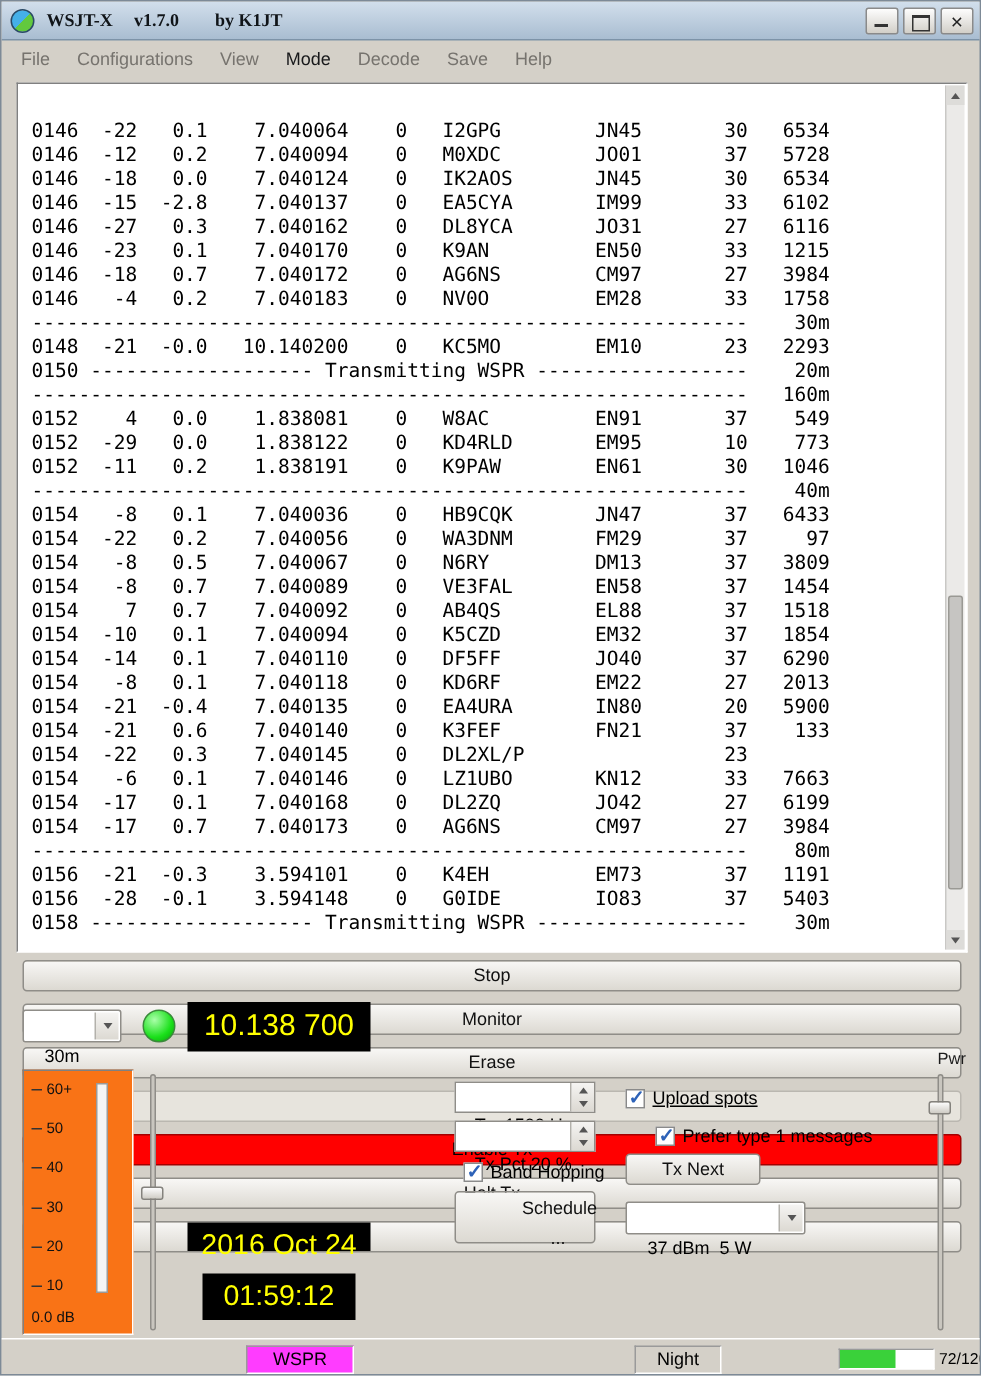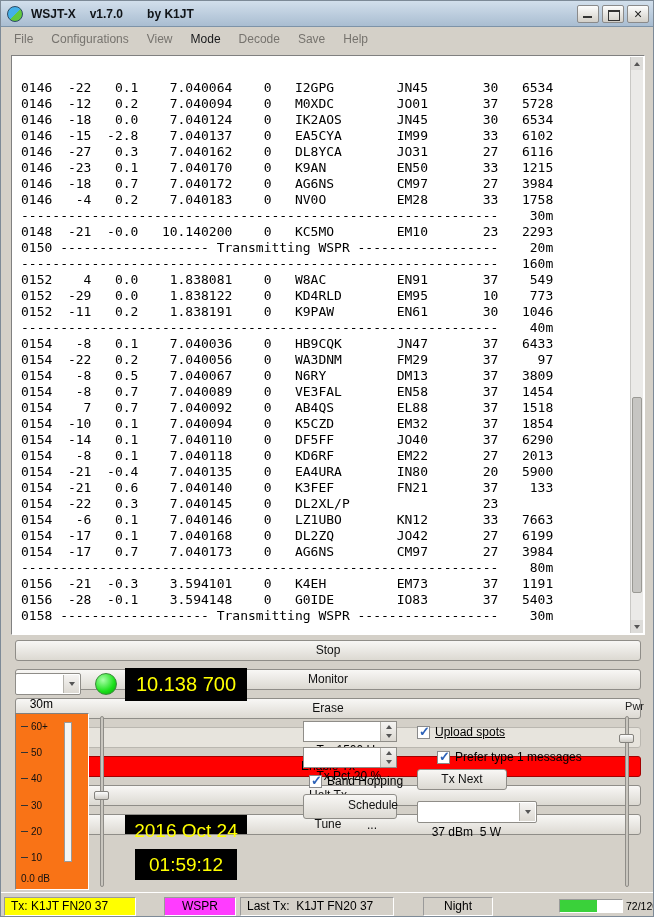--- a/index.html
+++ b/index.html
@@ -15,21 +15,21 @@
   
   #titlebar {
     position:absolute; left:0; top:0; width:654px; height:26px;
     background:linear-gradient(180deg,#d2dfec,#a9bdd1);
     border-bottom:1px solid #7d93a8;
     display:flex; align-items:center; padding:0 6px; gap:8px;
   }
   #app-icon { width:16px; height:16px; border-radius:50%;
     background:linear-gradient(135deg,#45b0e8 0 50%,#62c93e 50% 100%);
     border:1px solid #2a4a66; }
-  .title-text { font-size:12px; font-weight:bold; color:#101418; }
+  .title-text { font-size:12px; font-weight:bold; color:#101418;font-family:Liberation Serif, serif; }
   #title-version { margin-left:6px; }
   #title-by { margin-left:16px; font-weight:bold; }
   #win-buttons { margin-left:auto; display:flex; gap:3px; }
   .winbtn { width:22px; height:18px; background:linear-gradient(#fdfdfd,#d2cfc8);
     border:1px solid #8a8a8a; border-radius:2px; position:relative; }
   #min-icon::after { content:""; position:absolute; left:5px; bottom:4px; width:9px; height:2px; background:#333; }
   #max-icon::after { content:""; position:absolute; left:5px; top:4px; width:10px; height:8px; border:1px solid #333; border-top-width:2px; }
   #close-icon::after { content:"×"; position:absolute; left:0; top:0; width:100%; text-align:center; font-size:14px; line-height:16px; color:#222; }
 
   
@@ -127,36 +127,36 @@
   .checkbox.checked::after { content:"✓"; position:absolute; left:1px; top:-3px;
     font-size:13px; font-weight:bold; color:#2d62b8; }
   #upload-spots-check { left:416px; top:724px;text-decoration:underline; }
   #prefer-type1-check { left:436px; top:749px; }
   #band-hopping-check { left:308px; top:773px; }
 
   .small-btn { position:absolute; background:linear-gradient(#f8f7f5,#dcd9d2);
     border:1px solid #8f8d88; border-radius:3px; font-size:12px; color:#111;
     text-align:center; }
   #tx-next-button { left:416px; top:768px; width:90px; height:21px; line-height:19px; }
-  #schedule-button { left:302px; top:793px; width:94px; height:25px; line-height:20px;padding-left:44px; }
+  #schedule-button { left:302px; top:793px; width:94px; height:35px; line-height:20px;padding-left:44px; }
   #power-combo { left:416px; top:800px; width:120px; height:22px; }
 
   #date-display { left:124px; top:814px; width:122px; height:19px; font-size:19px; line-height:31px; }
   #time-display { left:134px; top:848px; width:102px; height:31px; font-size:19px; line-height:31px; }
 
   
   #status-bar { position:absolute; left:0; top:891px; width:654px; height:26px;
     background:#d4d0c8; border-top:1px solid #ffffff; font-size:12px; }
   .status-panel { position:absolute; top:4px; height:19px; line-height:17px;
     border:1px solid; border-color:#9a9a9a #ffffff #ffffff #9a9a9a;
     padding:0 6px; white-space:pre; color:#000; }
   #tx-status-panel { left:3px; width:132px; background:#ffff00; }
   #mode-panel { left:163px; width:72px; background:#ff3cff; text-align:center; }
   #last-tx-panel { left:239px; width:154px; }
-  #period-panel { left:422px; width:70px; text-align:center; }
+  #period-panel { left:422px; width:58px; text-align:center; }
   #progress-bar { position:absolute; left:558px; top:6px; width:64px; height:14px;
     background:#fff; border:1px solid; border-color:#9a9a9a #ffffff #ffffff #9a9a9a; }
   #progress-fill { height:100%; background:#3ad13a; }
   #progress-label { position:absolute; left:625px; top:6px; font-size:10.5px; line-height:14px; color:#000; }
 </style>
 </head>
 <body>
 
 <div id="titlebar">
   <div id="app-icon"></div>
@@ -284,21 +284,19 @@
 
 <div class="combo" id="power-combo">
   <span>37 dBm  5 W</span>
   <div class="combo-arrow"><div class="tri-down"></div></div>
 </div>
 
 <div class="lcd" id="date-display" style="background: rgb(0, 0, 0); color: rgb(255, 255, 0);">2016 Oct 24</div>
 <div class="lcd" id="time-display" style="background: rgb(0, 0, 0); color: rgb(255, 255, 0);">01:59:12</div>
 
 <div id="status-bar">
-  <div class="status-panel" id="tx-status-panel" style="background: rgb(255, 255, 0);">Tx: K1JT FN20 37</div>
   <div class="status-panel" id="mode-panel" style="background: rgb(255, 60, 255);">WSPR</div>
-  <div class="status-panel" id="last-tx-panel">Last Tx:  K1JT FN20 37</div>
   <div class="status-panel" id="period-panel">Night</div>
   <div id="progress-bar">
     <div id="progress-fill" style="background: rgb(58, 209, 58); width: 60%;"></div>
   </div>
   <div id="progress-label">72/120</div>
 </div>
 
 </body></html>

